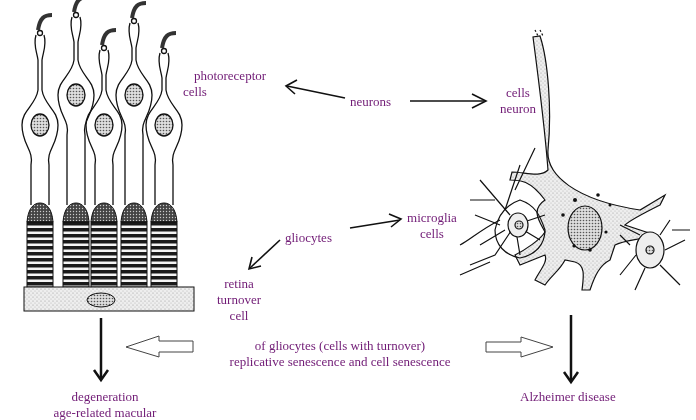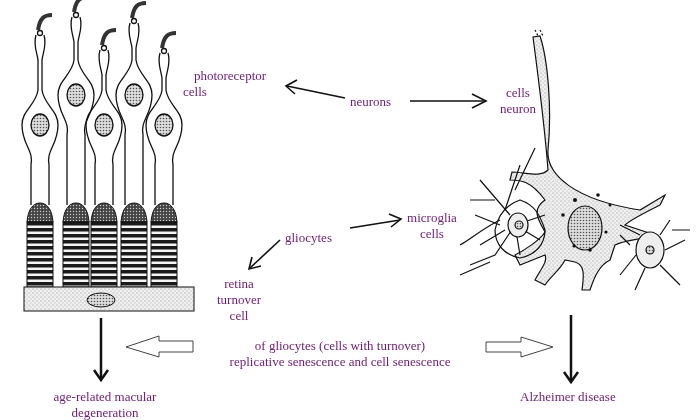--- a/index.html
+++ b/index.html
@@ -191,16 +191,16 @@
 <div class="lbl" style="left:204px; top:276px; width:70px;">
   <div>retina</div>
   <div>turnover</div>
   <div>cell</div>
 </div>
 <div class="lbl" style="left:195px; top:338px; width:290px;">
   <div>of gliocytes (cells with turnover)</div>
   <div>replicative senescence and cell senescence</div>
 </div>
 <div class="lbl" style="left:35px; top:389px; width:140px;">
+  <div>degeneration</div>
   <div>age-related macular</div>
-  <div>degeneration</div>
 </div>
 <div class="lbl" style="left:520px; top:389px;text-align:right;">Alzheimer disease</div>
 
 </body></html>

